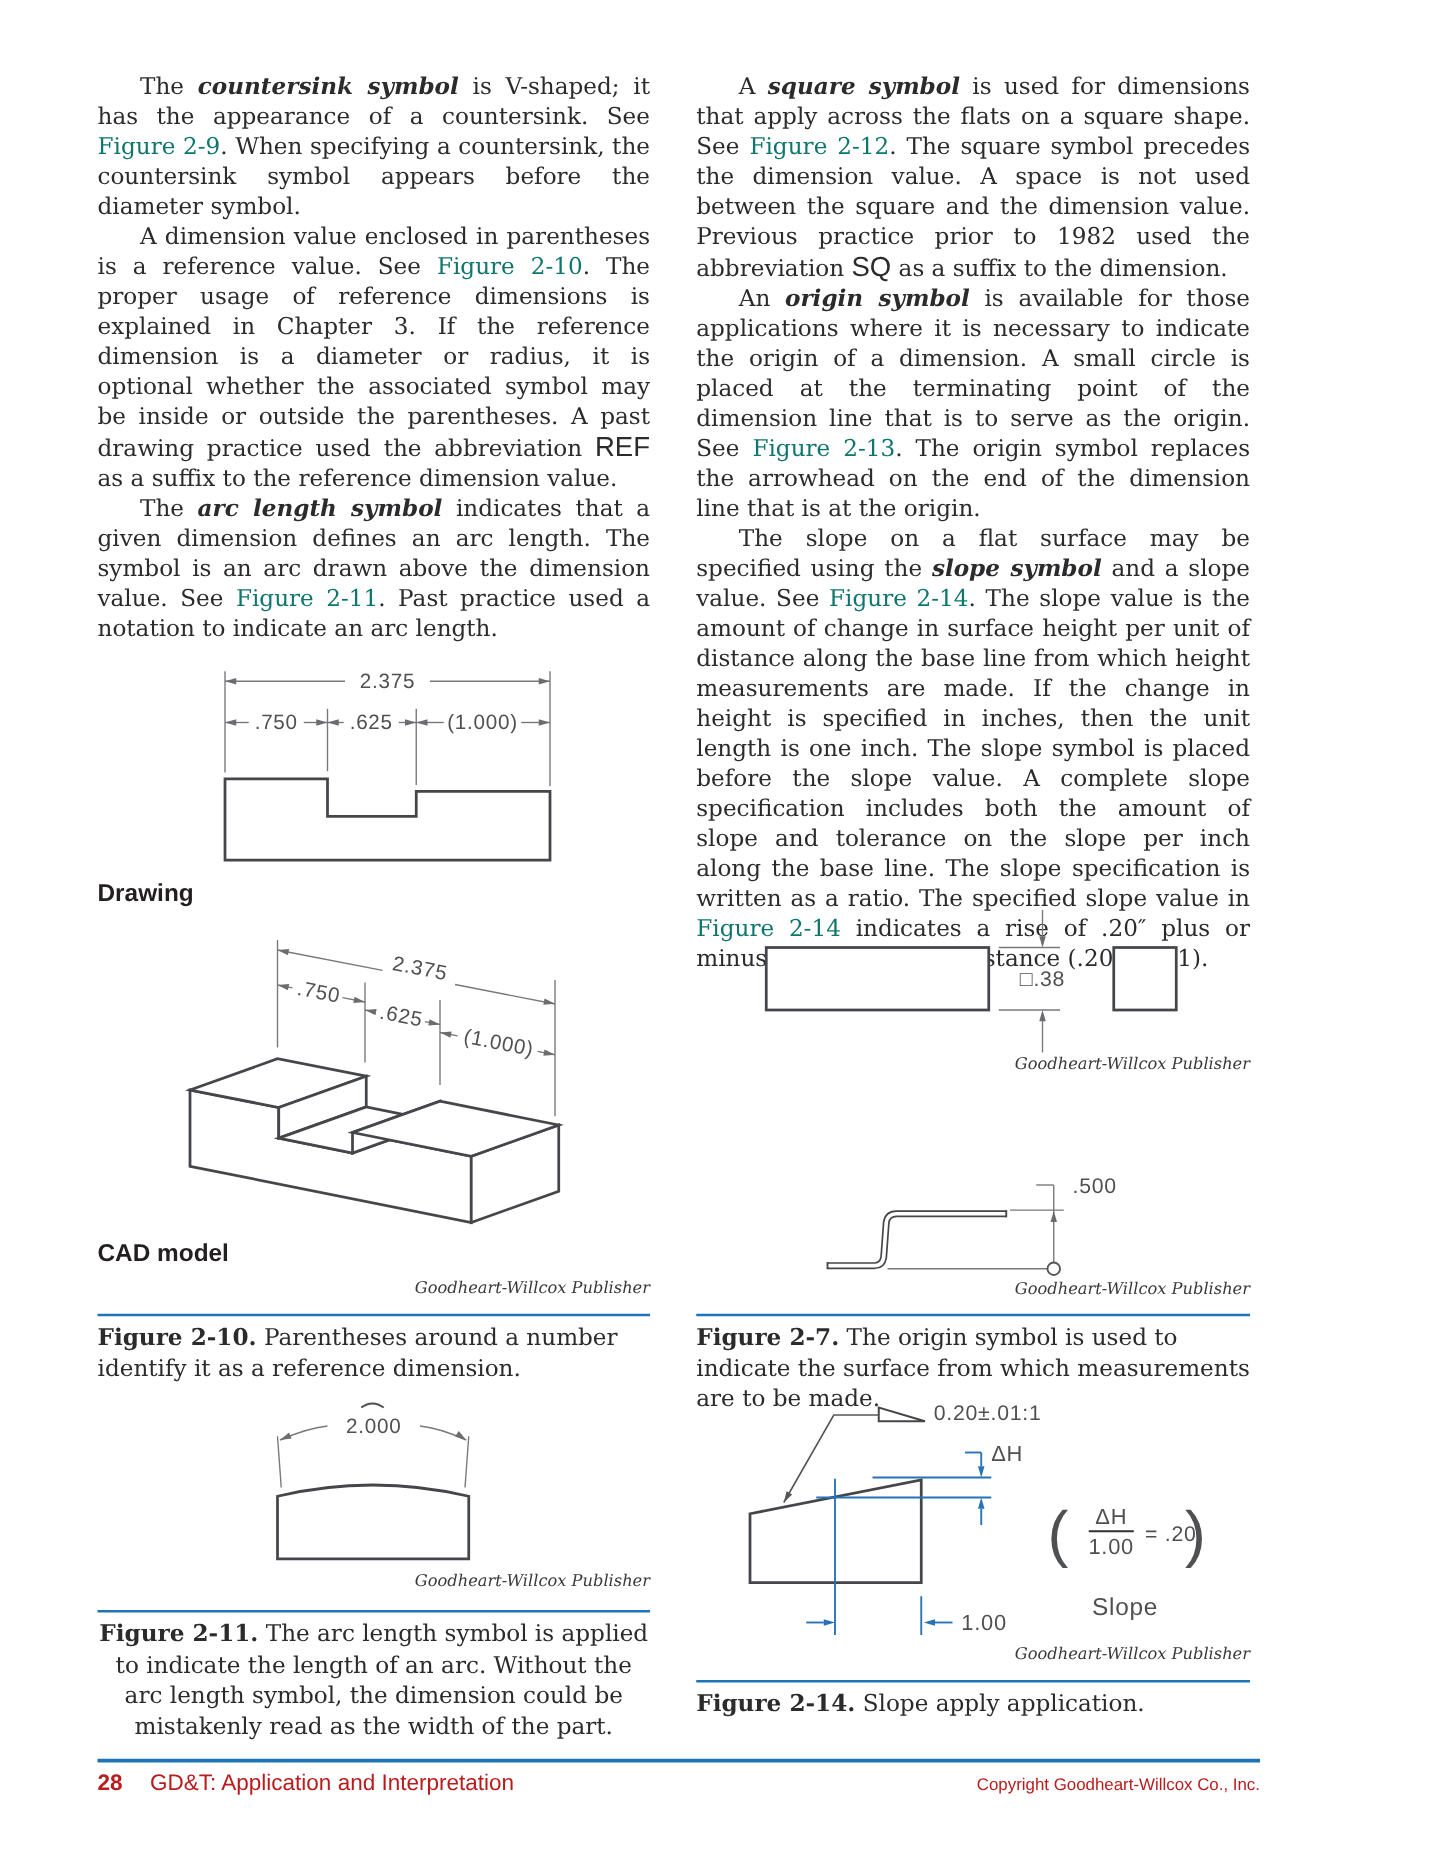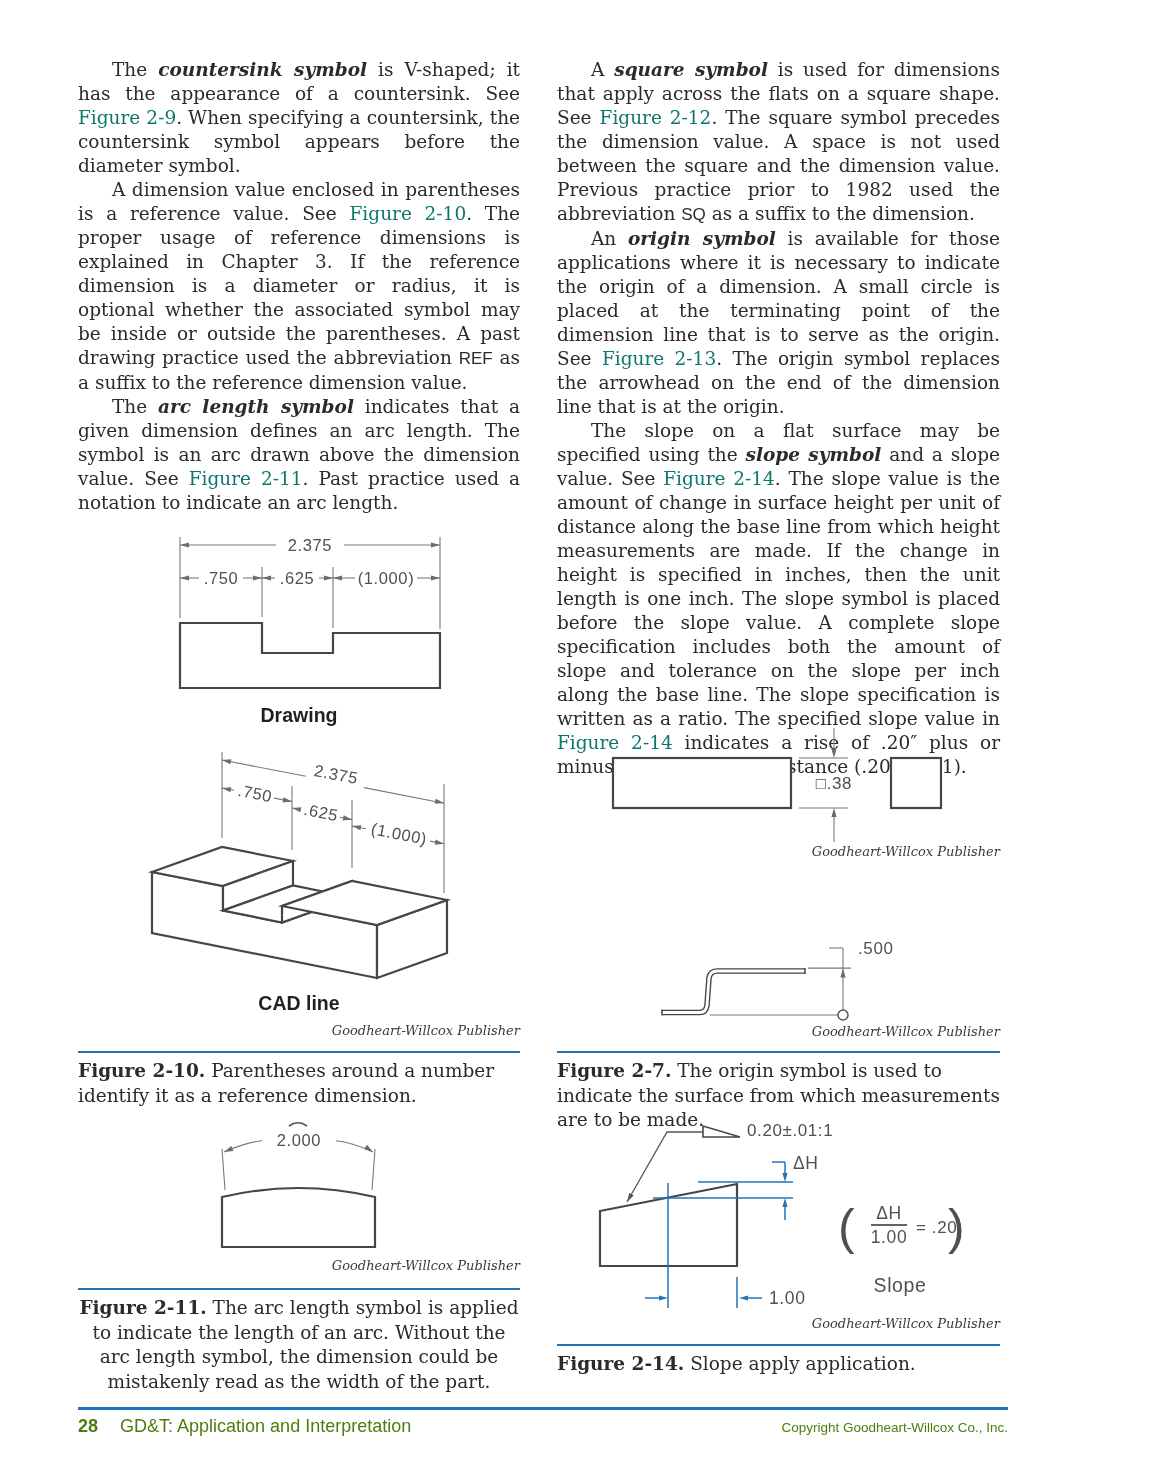--- a/index.html
+++ b/index.html
@@ -2,41 +2,41 @@
 <html><head>
 <meta charset="utf-8">
 <style>
   html,body{margin:0;padding:0;background:#ffffff;}
   .page{position:relative;width:1156px;height:1479px;background:#fff;
         font-family:"DejaVu Serif",serif;color:#2b2b2d;overflow:hidden;}
   .textcol{position:absolute;}
   .para{font-size:18.5px;line-height:24px;text-align:justify;text-indent:34px;margin:0;}
   .em{font-style:italic;font-weight:600;}
   .link{color:#0f766e;font-weight:normal;}
-  .sans{font-family:"Liberation Sans",sans-serif;font-size:17px;margin-top:44px;}
+  .sans{font-family:"Liberation Sans",sans-serif;font-size:22px;margin-top:44px;}
   .fig-label{position:absolute;font-family:"Liberation Sans",sans-serif;font-weight:bold;
-             font-size:19.5px;color:#231f20;text-align:center;}
+             font-size:19.5px;color:#231f20;text-align:left;}
   .credit{position:absolute;font-style:italic;font-size:13px;color:#3a3a3c;text-align:right;}
   .caption{position:absolute;border-top:2.5px solid #1e74b8;padding-top:6px;
            font-size:18.5px;line-height:24.5px;color:#2b2b2d;}
   .cap-b{font-weight:bold;}
   .figsvg{position:absolute;overflow:visible;}
   .figsvg text{font-family:"Liberation Sans","DejaVu Sans",sans-serif;fill:#4f5052;
                font-size:16.5px;letter-spacing:0.6px;}
   .ol{fill:#ffffff;stroke:#45464a;stroke-width:2.2;stroke-linejoin:miter;}
   .oln{fill:none;stroke:#45464a;stroke-width:1.6;}
   .thin{fill:none;stroke:#77787b;stroke-width:1.1;}
   .thind{fill:none;stroke:#55565a;stroke-width:1.3;}
   .ah{fill:#6b6c6f;stroke:none;}
   .bl{fill:none;stroke:#2573b8;stroke-width:1.5;}
   .bah{fill:#2573b8;stroke:none;}
   .dk{fill:#313134;}
   .footer-rule{position:absolute;background:#1e74b8;}
   .footer{position:absolute;display:flex;align-items:baseline;
-          font-family:"Liberation Sans",sans-serif;color:#4d7c0f;}
+          font-family:"Liberation Sans",sans-serif;color:#b91c1c;}
   .footer .pg{font-weight:bold;font-size:18px;}
   .footer .bk{font-size:18px;margin-left:22px;}
   .footer .sp{flex:1;}
   .footer .cr{font-size:13.5px;}
 </style>
 </head>
 <body>
 
 <div class="page">
 
@@ -114,21 +114,21 @@
       <line class="thin" x1="352" y1="103.1" x2="366" y2="105.8"></line>
       <path class="ah" d="M0,0 L9,-2.6 L9,2.6 Z" transform="translate(274,88) rotate(11)"></path>
       <path class="ah" d="M0,0 L-9,-2.6 L-9,2.6 Z" transform="translate(366,105.8) rotate(11)"></path>
     </g>
     <text x="257" y="42" text-anchor="middle" transform="rotate(11 257 42)">2.375</text>
     <text x="176" y="61" text-anchor="middle" transform="rotate(11 176 61)">.750</text>
     <text x="242" y="80" text-anchor="middle" transform="rotate(11 242 80)">.625</text>
     <text x="320" y="101.5" text-anchor="middle" transform="rotate(11 320 101.5)">(1.000)</text>
   </svg>
 
-  <div class="fig-label" style="left:78px;top:992px;width:442px;">CAD line</div>
+  <div class="fig-label" style="left:78px;top:992px;width:442px;">CAD model</div>
   <div class="credit" style="left:78px;top:1023px;width:442px;">Goodheart-Willcox Publisher</div>
 
   <div class="caption" style="left:78px;top:1051px;width:442px;">
     <span class="cap-b">Figure 2-10.</span><span> Parentheses around a number identify it as a reference dimension.</span>
   </div>
 
   <svg class="figsvg" style="left:78px;top:1115px;" width="442" height="134" viewBox="0 0 442 134">
     <path d="M211,11 Q220,4.5 229,11" stroke="#4f5052" stroke-width="1.6" fill="none"></path>
     <text x="221" y="31" text-anchor="middle">2.000</text>
     <g>

